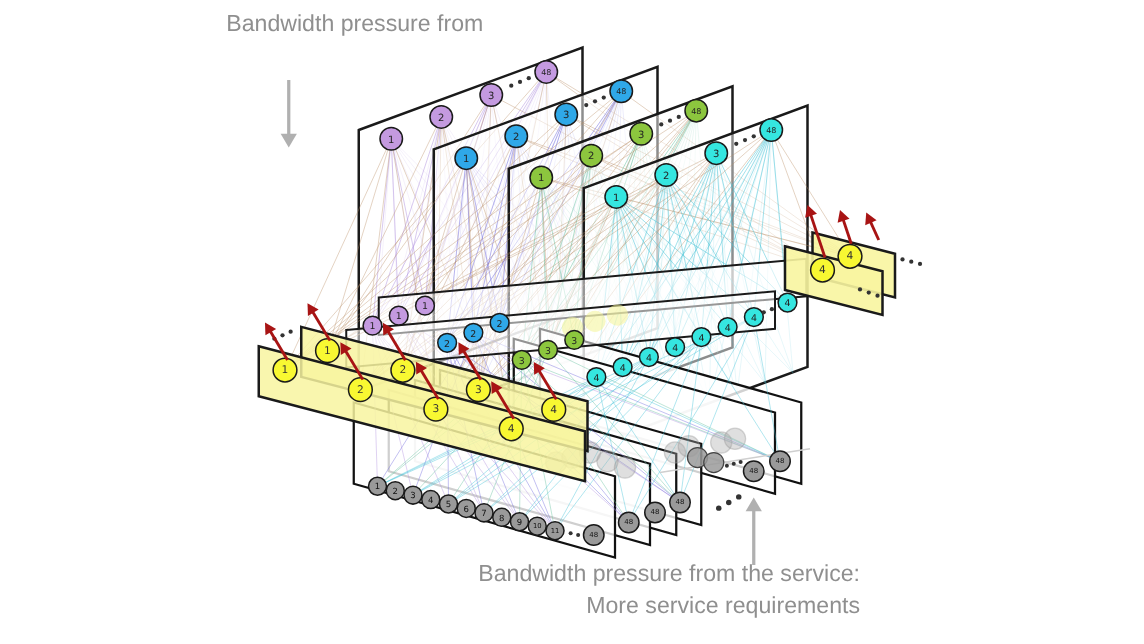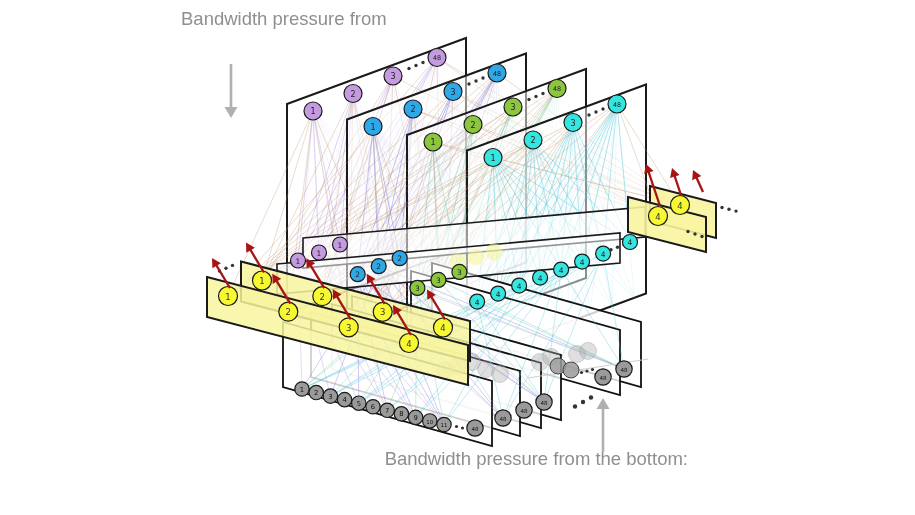--- a/index.html
+++ b/index.html
@@ -753,15 +753,16 @@
           <polygon points="603,398 609.5,409 596.5,409" fill="#b0b0b0"></polygon>
         </g>
       </g>
     </svg>
 
   <div class="ann ann-top">
     <div>Bandwidth pressure from</div>
   </div>
 
   <div class="ann ann-bottom">
-    <div>Bandwidth pressure from the bottom:</div>
+    <div>Bandwidth pressure from the service:</div>
+    <div>More service requirements</div>
   </div>
 </div>
 
 </body></html>

